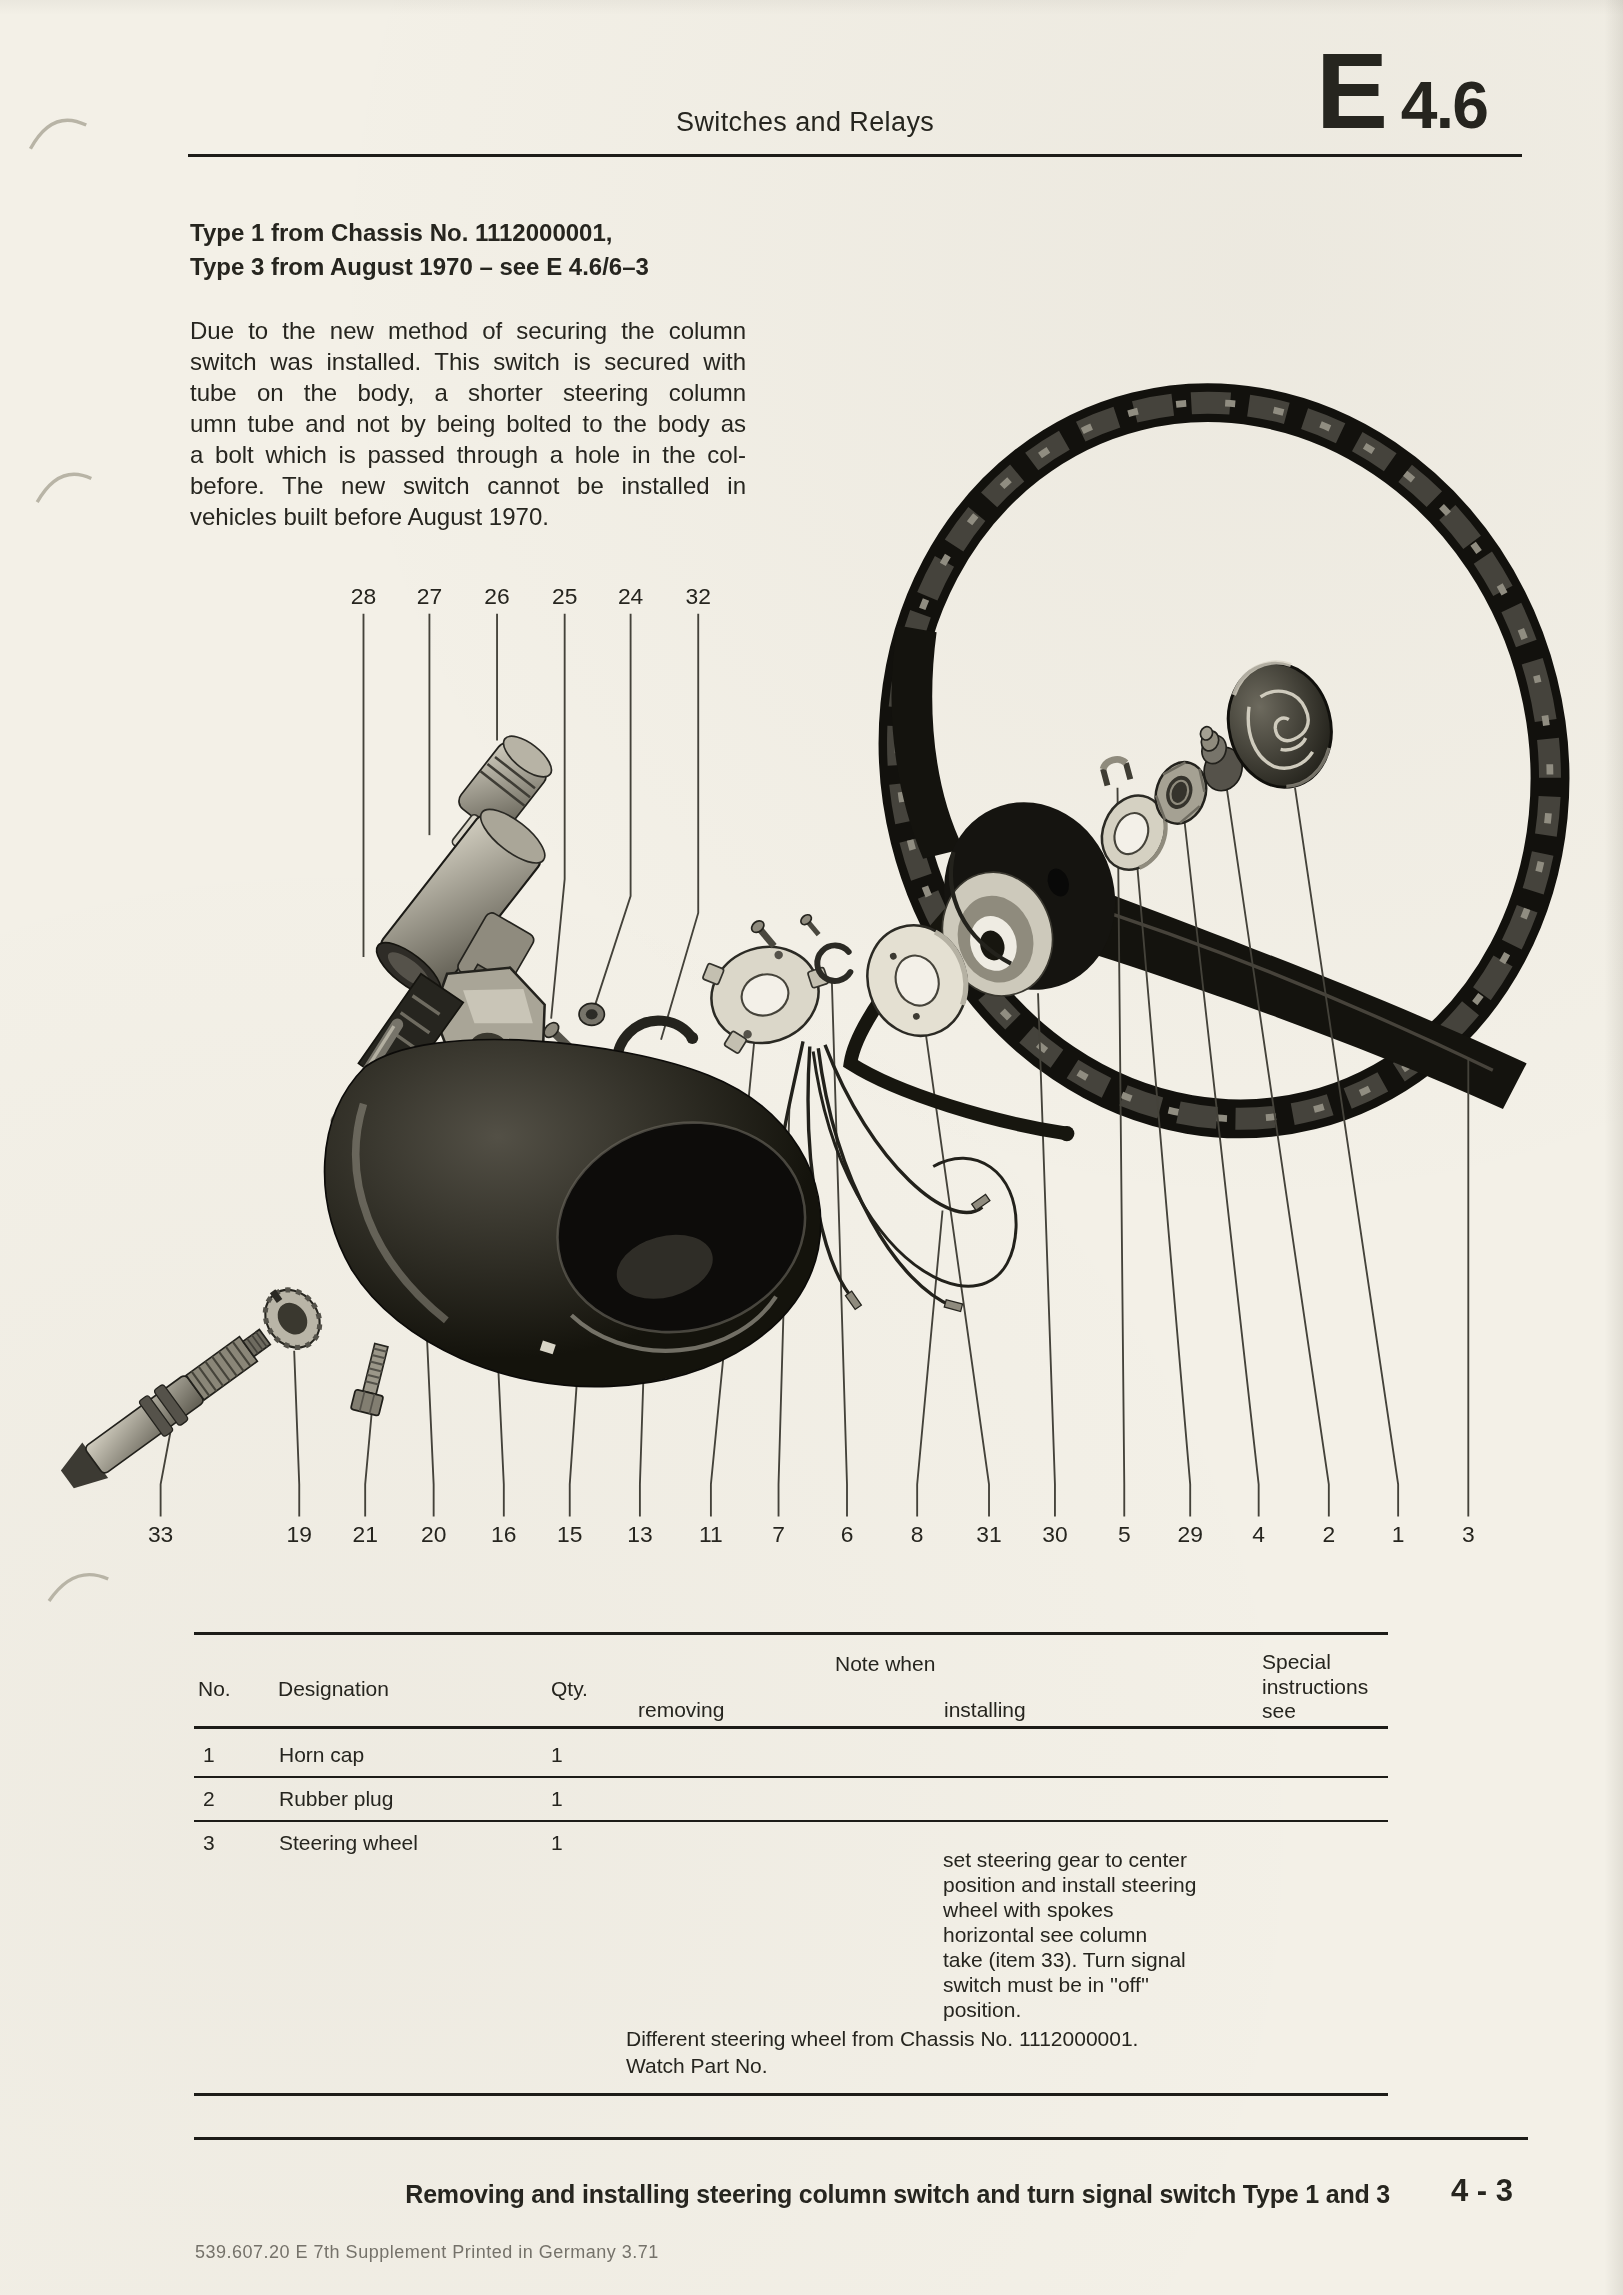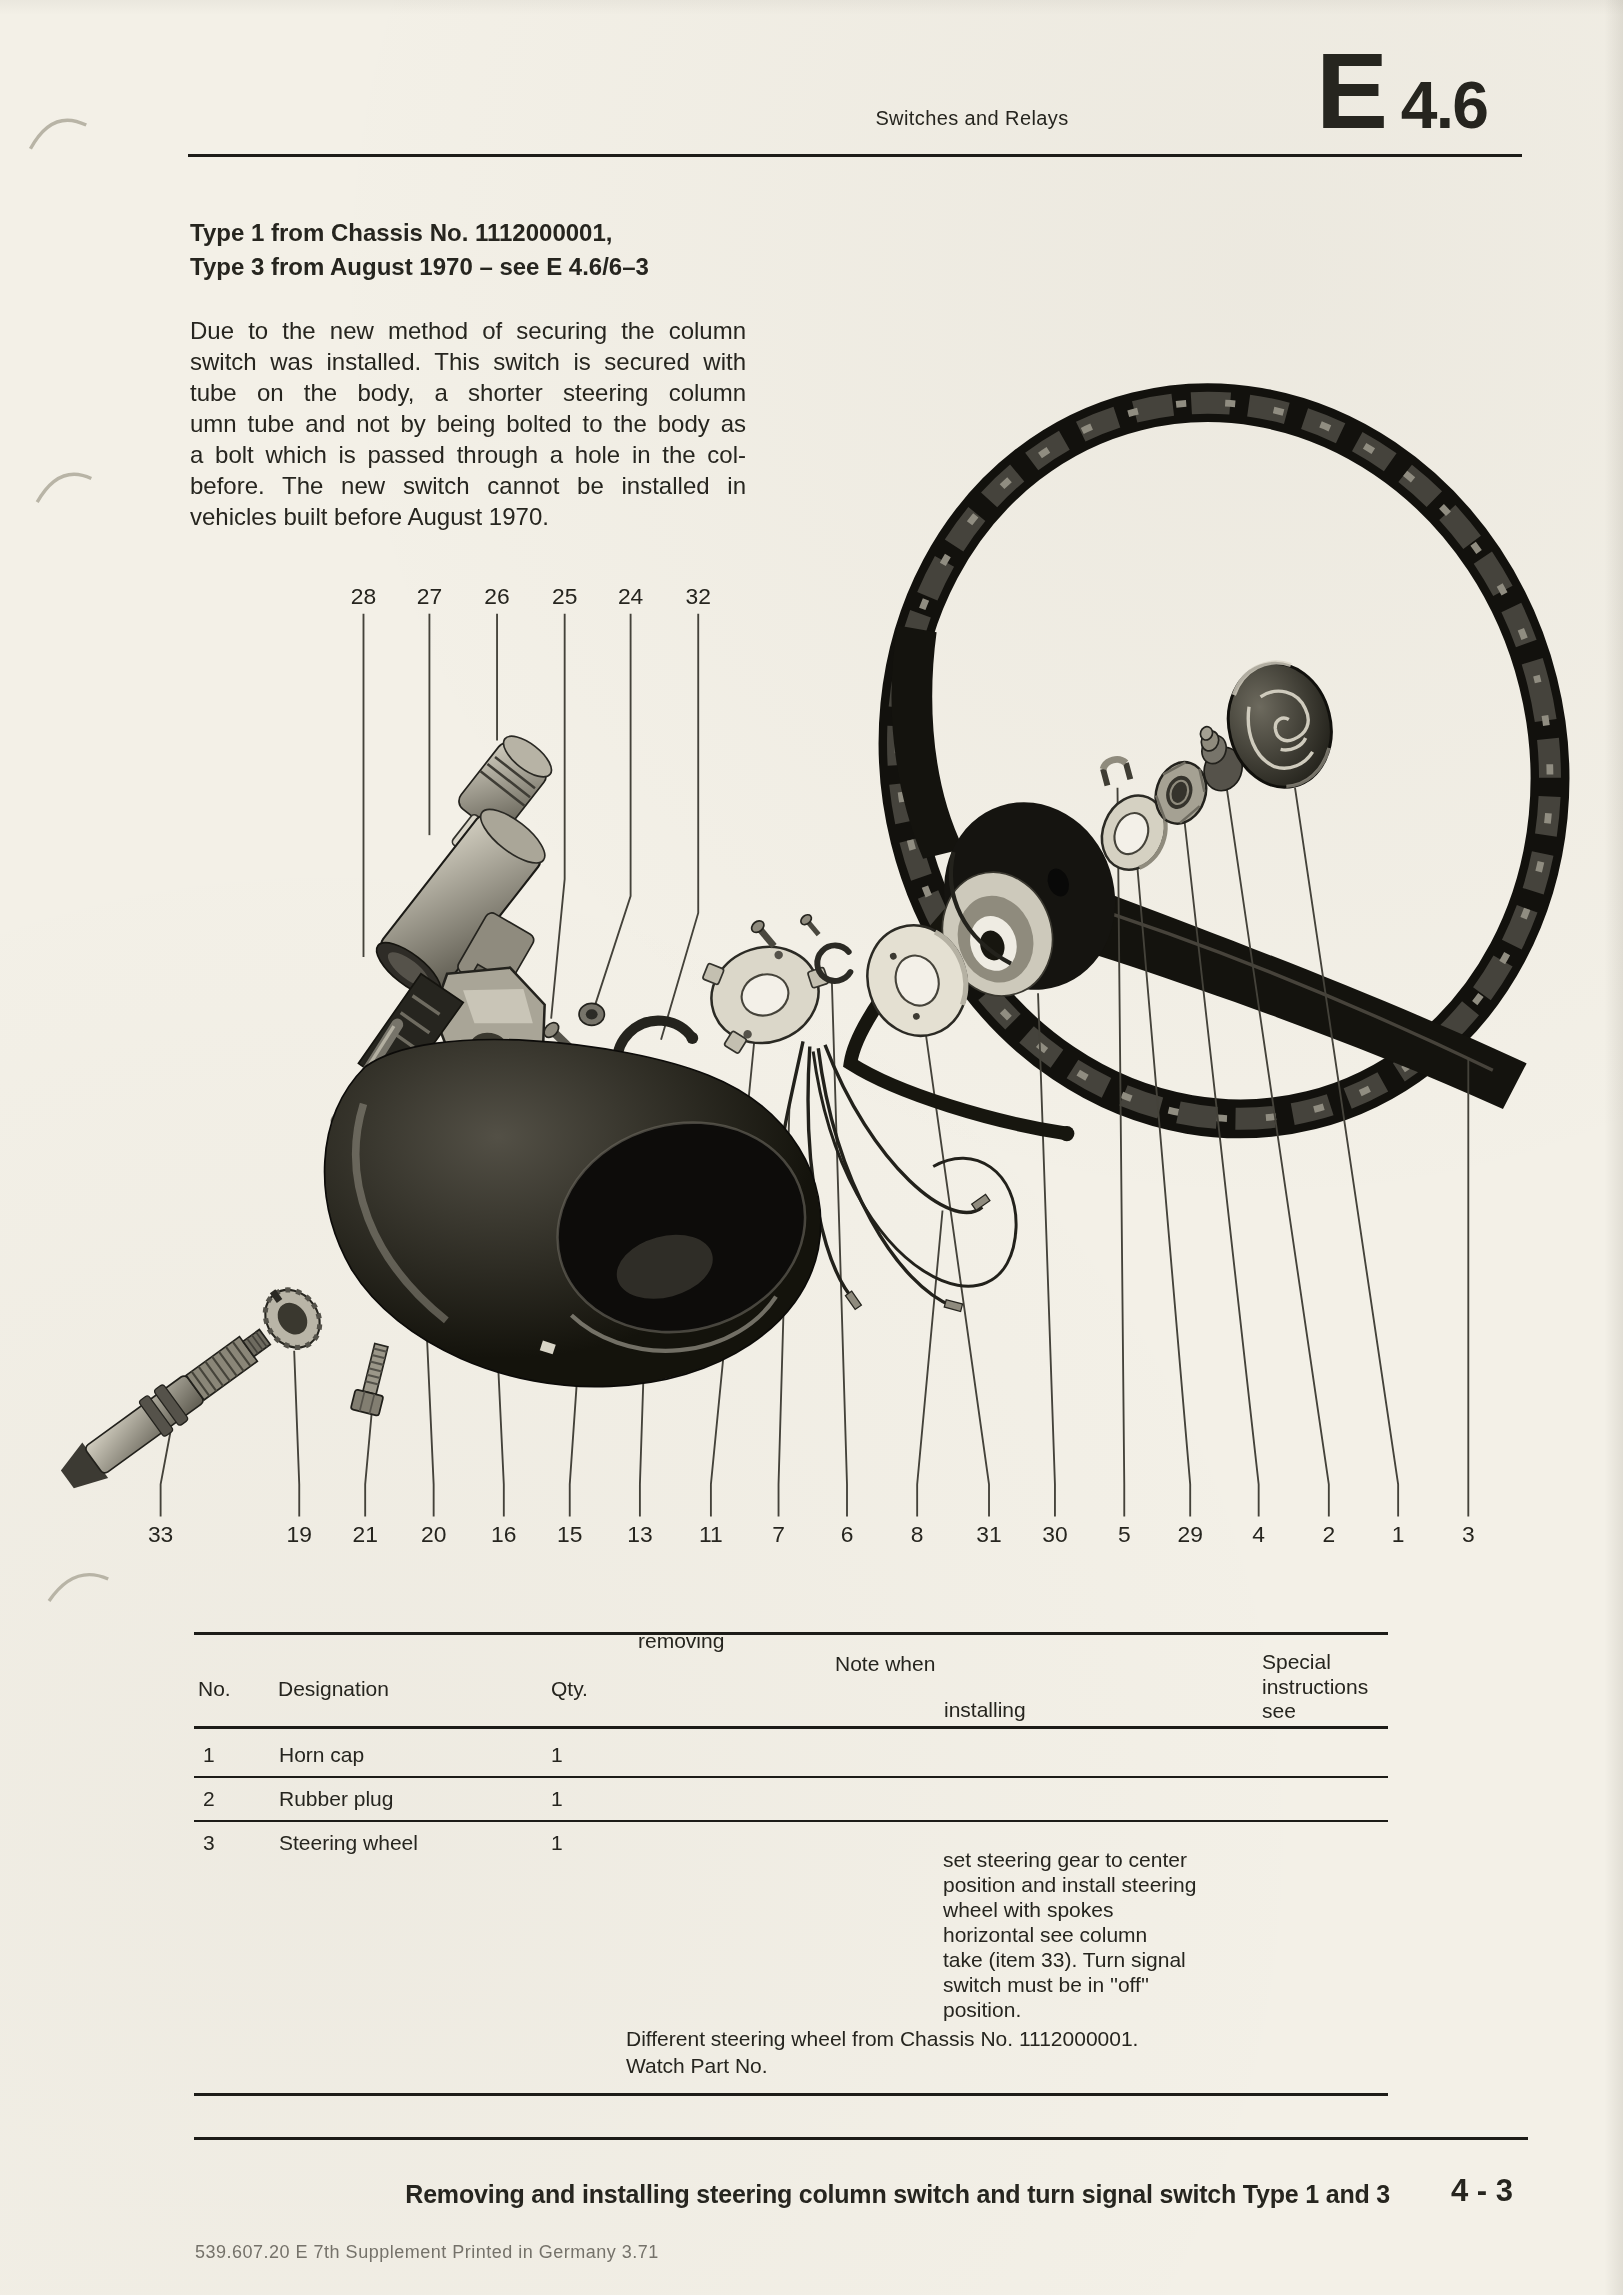--- a/index.html
+++ b/index.html
@@ -8,21 +8,21 @@
     background:
       linear-gradient(to left, rgba(70,64,50,.10), rgba(70,64,50,0) 18.6px),
       linear-gradient(to bottom, rgba(70,64,50,.05), rgba(70,64,50,0) 15px),
       radial-gradient(circle at 78% 12%, rgba(110,100,80,.05), rgba(110,100,80,0) 40%),
       radial-gradient(circle at 20% 80%, rgba(110,100,80,.04), rgba(110,100,80,0) 45%),
       #f3f0e7;
     font-family:"Liberation Sans", sans-serif;color:#26251f;
   }
   .abs{position:absolute;}
   .rule{position:absolute;background:#1d1c18;}
-  .section-title{top:107px;left:676px;width:592px;text-align:center;font-size:20px;letter-spacing:0.4px;}
+  .section-title{top:107px;left:676px;width:592px;text-align:left;font-size:27px;letter-spacing:0.4px;}
   .code{top:49px;left:1316px;display:flex;align-items:flex-end;}
   .code-E{font-size:108px;font-weight:bold;line-height:.78;letter-spacing:-3.4px;}
   .code-num{font-size:66px;font-weight:bold;line-height:.84;letter-spacing:-1.7px;margin-left:16px;}
   .intro-title{top:216px;left:190px;font-size:24px;font-weight:bold;line-height:34px;width:592px;}
   .intro-body{top:315px;left:190px;width:556px;font-size:24px;line-height:31px;}
   .jline{text-align:justify;text-align-last:justify;}
   .jlast{text-align:left;}
   .th,.td{position:absolute;font-size:21px;}
   .note-block{position:absolute;left:943px;top:1847px;font-size:21px;line-height:25px;width:338px;}
   .footnote{position:absolute;left:626px;font-size:21px;}
@@ -330,21 +330,21 @@
     <div class="jline">a bolt which is passed through a hole in the col-</div>
     <div class="jline">before. The new switch cannot be installed in</div>
     <div class="jlast">vehicles built before August 1970.</div>
   </div>
 
   <div class="rule" style="left:194px;top:1632px;width:1194px;height:2.5px;"></div>
   <div class="th" style="left:198px;top:1677px;">No.</div>
   <div class="th" style="left:278px;top:1677px;">Designation</div>
   <div class="th" style="left:551px;top:1677px;">Qty.</div>
   <div class="th" style="left:835px;top:1652px;">Note when</div>
-  <div class="th" style="left:638px;top:1629px;">removing</div>
+  <div class="th" style="left:638px;top:1698px;">removing</div>
   <div class="th" style="left:944px;top:1698px;">installing</div>
   <div class="th" style="left:1262px;top:1650px;line-height:24.5px;">
     <div>Special</div>
     <div>instructions</div>
     <div>see</div>
   </div>
   <div class="rule" style="left:194px;top:1726px;width:1194px;height:2.5px;"></div>
 
   <div class="td" style="left:203px;top:1743px;">1</div>
   <div class="td" style="left:279px;top:1743px;">Horn cap</div>

